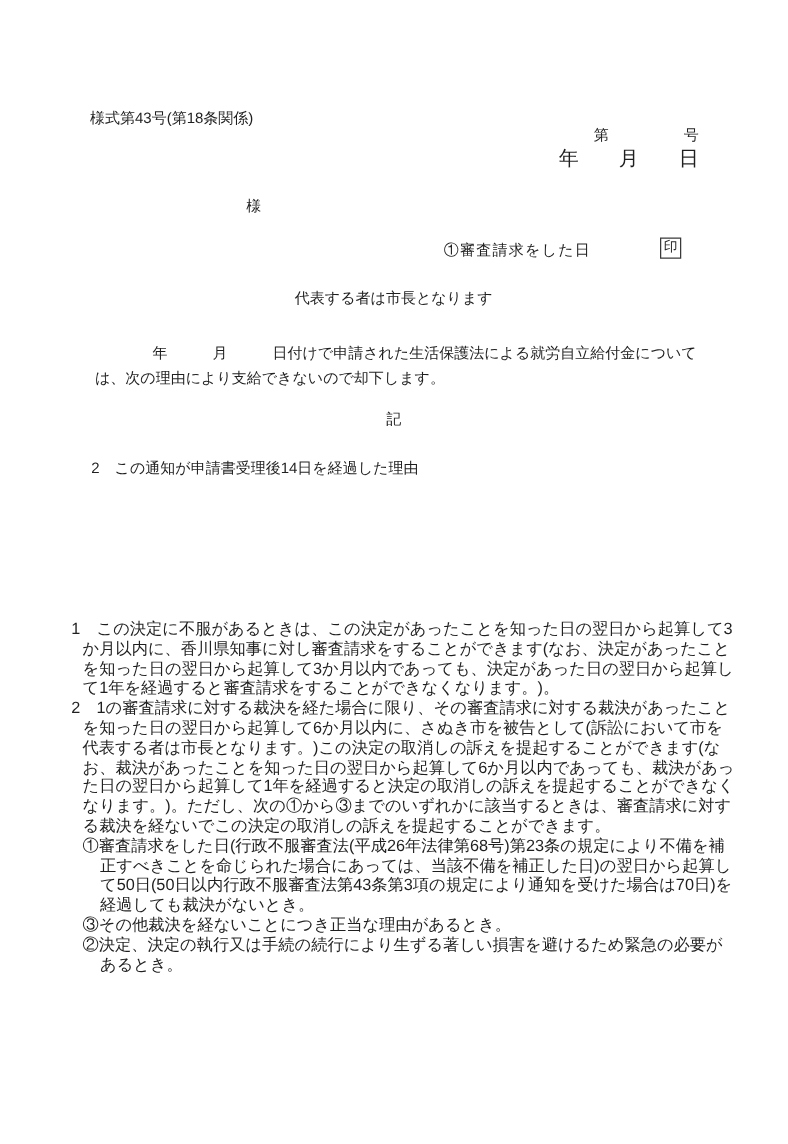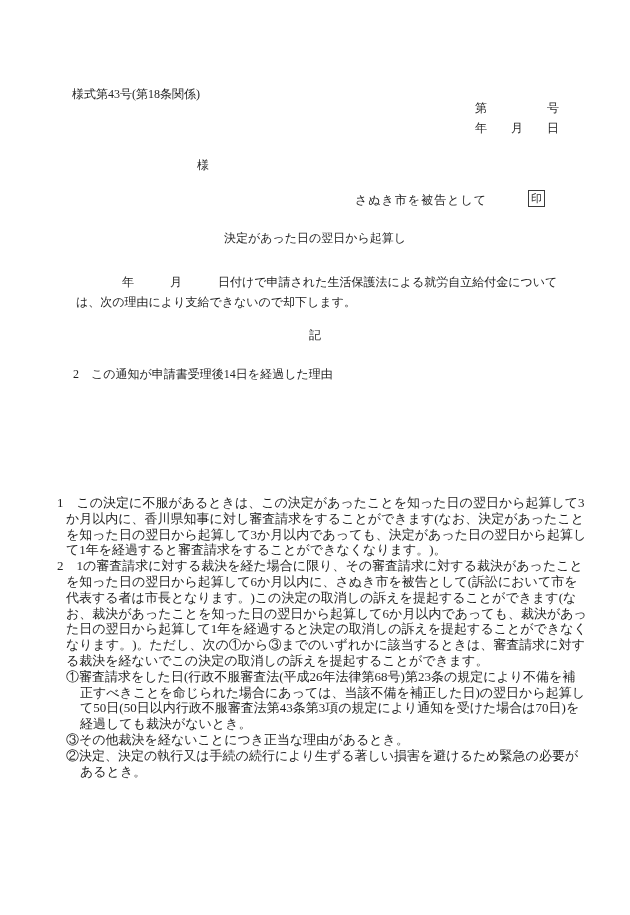--- a/index.html
+++ b/index.html
@@ -6,38 +6,38 @@
     margin: 0;
     padding: 0;
     background: #ffffff;
   }
   .page {
     position: relative;
     width: 630px;
     height: 915px;
     background: #ffffff;
     color: #1f1f1f;
-    font-family: Liberation Serif, serif;
+    font-family: Liberation Sans, sans-serif;
     overflow: hidden;
   }
   .abs { position: absolute; }
 
   .form-number {
     left: 72px; top: 86px;
     font-size: 12px; line-height: 16px;
     white-space: pre;
   }
   .doc-number-line {
     right: 71px; top: 100px;
     font-size: 12px; line-height: 16px;
     text-align: left; white-space: pre;
   }
   .date-line {
     right: 71px; top: 120px;
-    font-size: 12px; line-height: 16px;
+    font-size: 16px; line-height: 16px;
     text-align: center; white-space: pre;
   }
   .addressee {
     left: 197px; top: 157px;
     font-size: 12px; line-height: 16px;
   }
   .issuer {
     left: 355px; top: 192px;
     font-size: 12px; line-height: 16px;
     letter-spacing: 1px;
@@ -97,25 +97,25 @@
 <div class="page">
 
   <div class="abs form-number">様式第43号(第18条関係)</div>
 
   <div class="abs doc-number-line">第　　　　　号</div>
 
   <div class="abs date-line">年　　月　　日</div>
 
   <div class="abs addressee">様</div>
 
-  <div class="abs issuer">さぬき市を被告として</div>
+  <div class="abs issuer">①審査請求をした日</div>
 
   <div class="abs seal">印</div>
 
-  <div class="abs doc-title">決定があった日の翌日から起算し</div>
+  <div class="abs doc-title">代表する者は市長となります</div>
 
   <div class="abs body-par">年　　　月　　　日付けで申請された生活保護法による就労自立給付金について
 は、次の理由により支給できないので却下します。</div>
 
   <div class="abs ki-marker">記</div>
 
   <div class="abs items">
     <div class="item">2　この通知が申請書受理後14日を経過した理由</div>
   </div>
 

